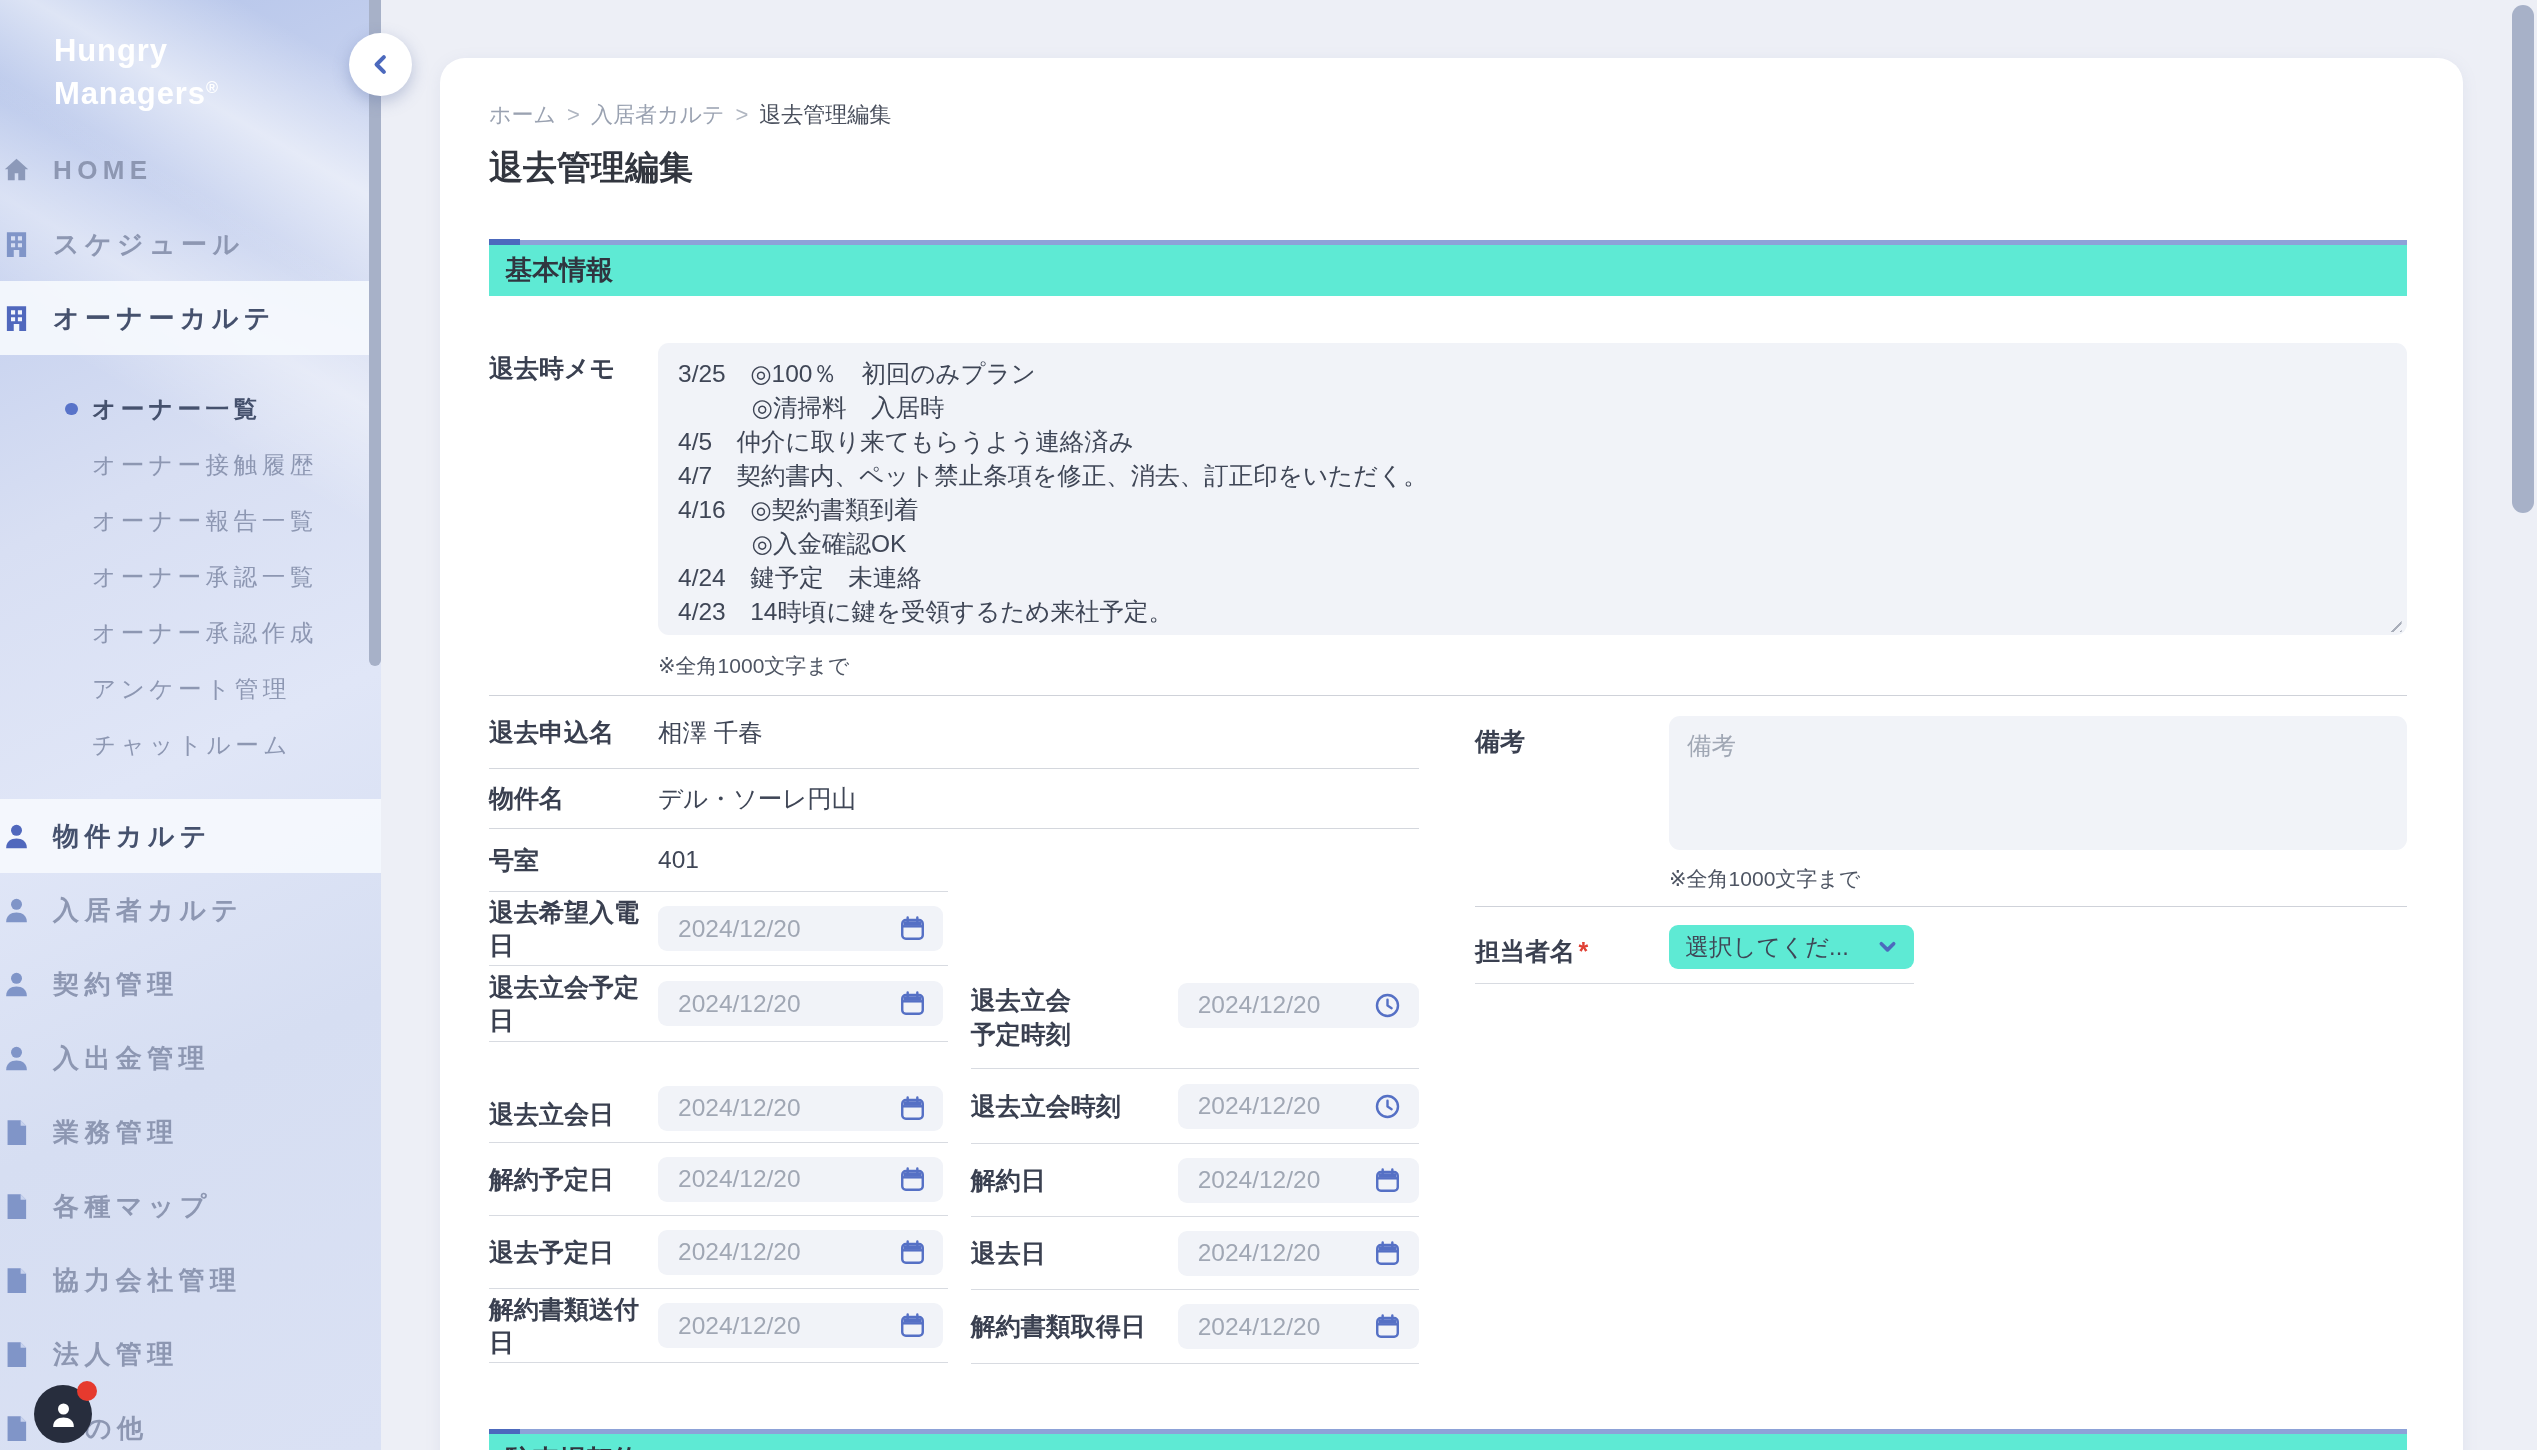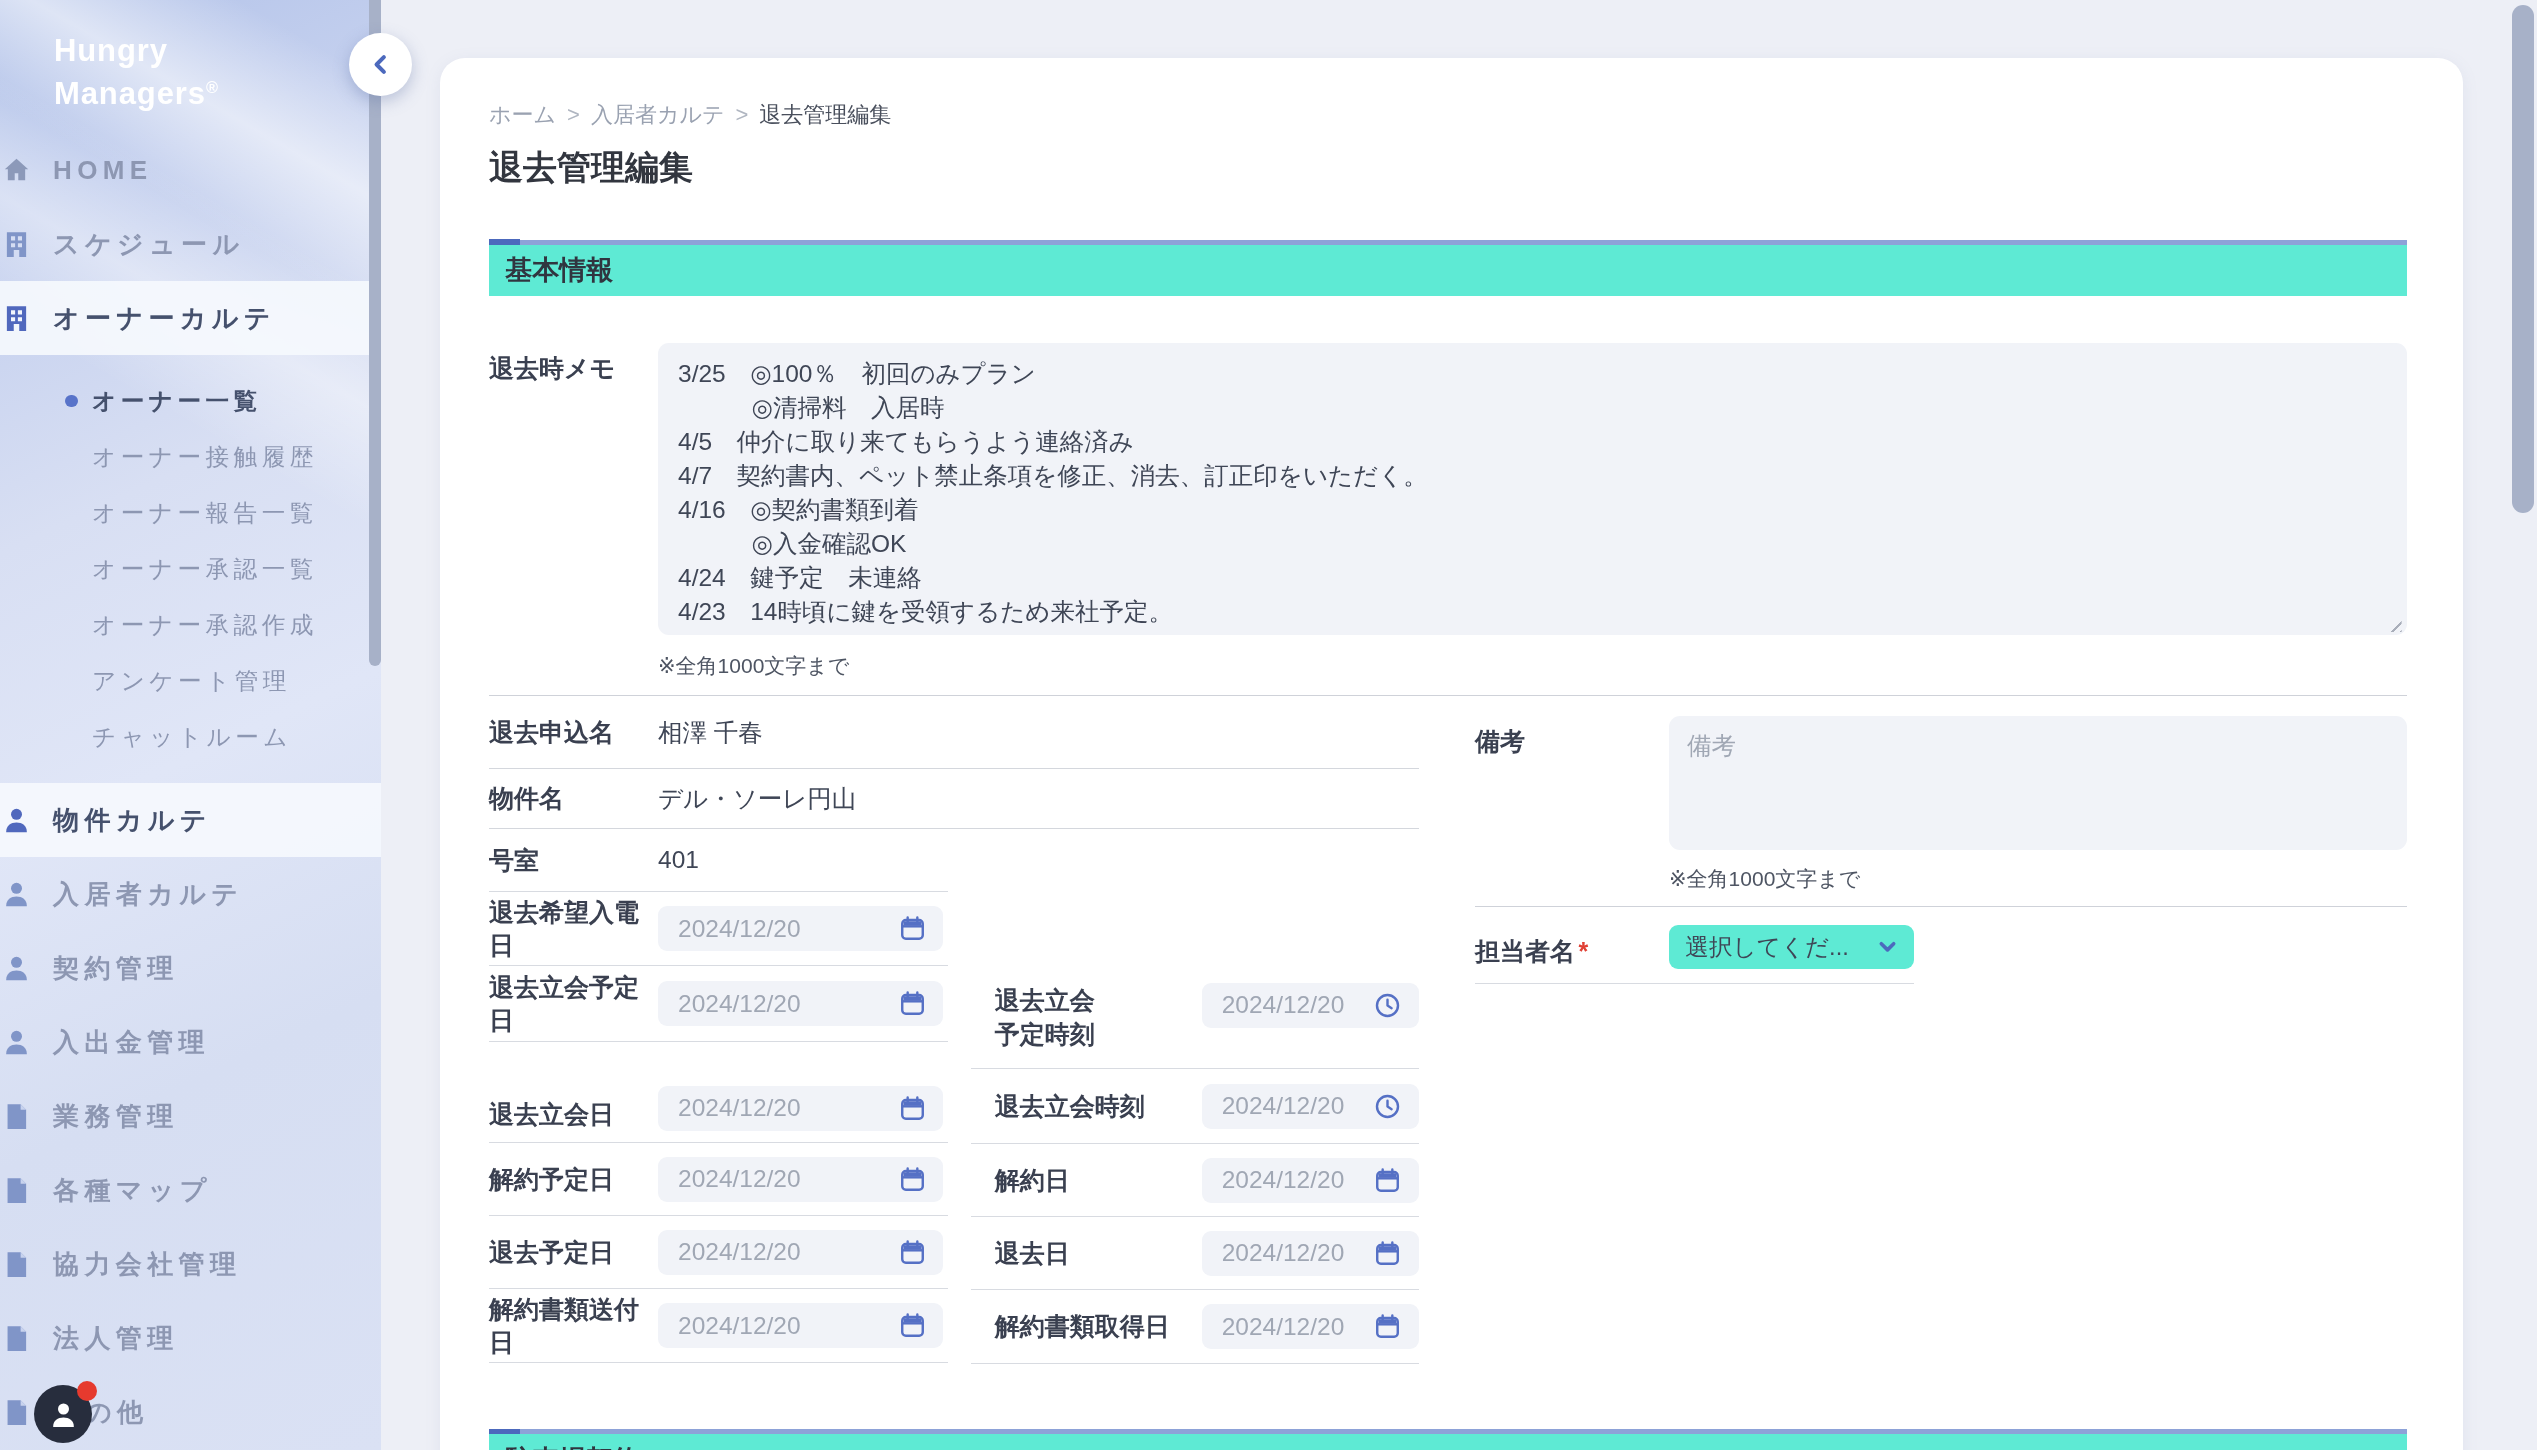--- a/index.html
+++ b/index.html
@@ -34,21 +34,21 @@
   }
   .nav { position:absolute; left:0; top:133px; width:381px; }
   .nav-main {
     height:74px; display:flex; align-items:center; 
     color:#8d97b2; font-size:26px; letter-spacing:5.4px; font-weight:600; cursor:pointer;
   }
   .nav-main .ico { width:33px; height:33px; margin-right:20px; flex:0 0 auto; color:#8095c8; }
   .nav-main.muted-ico .ico { color:#8c99b9; }
   .nav-main.hl { background:rgba(245,248,253,.92); color:#45516d; }
   .nav-main.hl .ico { color:#5068bd; }
-  .nav-sub-list { padding:18px 0; }
+  .nav-sub-list { padding:26px 0; }
   .nav-sub {
     position:relative; height:56px; display:flex; align-items:center; padding-left:92px;
     color:#8d97b2; font-size:23.6px; letter-spacing:4.5px; cursor:pointer;
   }
   .nav-sub.active { color:#45516d; font-weight:600; }
   .nav-sub .dot { position:absolute; left:65px; top:50%; margin-top:-6.3px;
                   width:12.7px; height:12.7px; border-radius:50%; background:#5873c9; }
   .avatar { position:absolute; left:34px; top:1385px; width:58px; height:58px;
             border-radius:50%; background:#272d3d; display:flex; align-items:center;
             justify-content:center; z-index:5; cursor:pointer; }
@@ -96,21 +96,21 @@
   .fvalue { font-size:24.5px; color:#3f4656; }
 
   .stacks { display:flex; align-items:flex-start; }
   .left-stack { width:459px; flex:0 0 auto; }
   .right-stack { width:448px; flex:0 0 auto; margin-left:22.7px; margin-top:138px; }
   .cell { display:flex; align-items:center; border-bottom:1.8px solid #d8dbe1; }
   .cell.h70{height:63px;} .cell.h82{height:74px;} .cell.h84{height:76px;}
   .cell.h112{height:102px; align-items:flex-start; padding-top:15.4px;}
   .cell.h111{height:101px; align-items:flex-end; padding-bottom:11.8px;}
   .cell.h83{height:75px;} .cell.h81{height:73px;}
-  .right-stack .flabel { width:207px;margin-left:24px; }
+  .right-stack .flabel { width:207px; }
   .two-line { line-height:34px; padding-top:1.8px; }
 
   .date-box { width:285px; height:45px; background:#f1f3f8; border-radius:9px;
               display:flex; align-items:center; padding:0 16.3px 0 20px; cursor:pointer; }
   .right-stack .date-box { width:241px; }
   .date-box .ph { font-size:24.5px; color:#a0a7b4; }
   .date-box .dico { margin-left:auto; width:29px; height:29px; color:#5570c5; }
 
   .remarks-row { display:flex; }
   .col-right .flabel { width:194px; }

